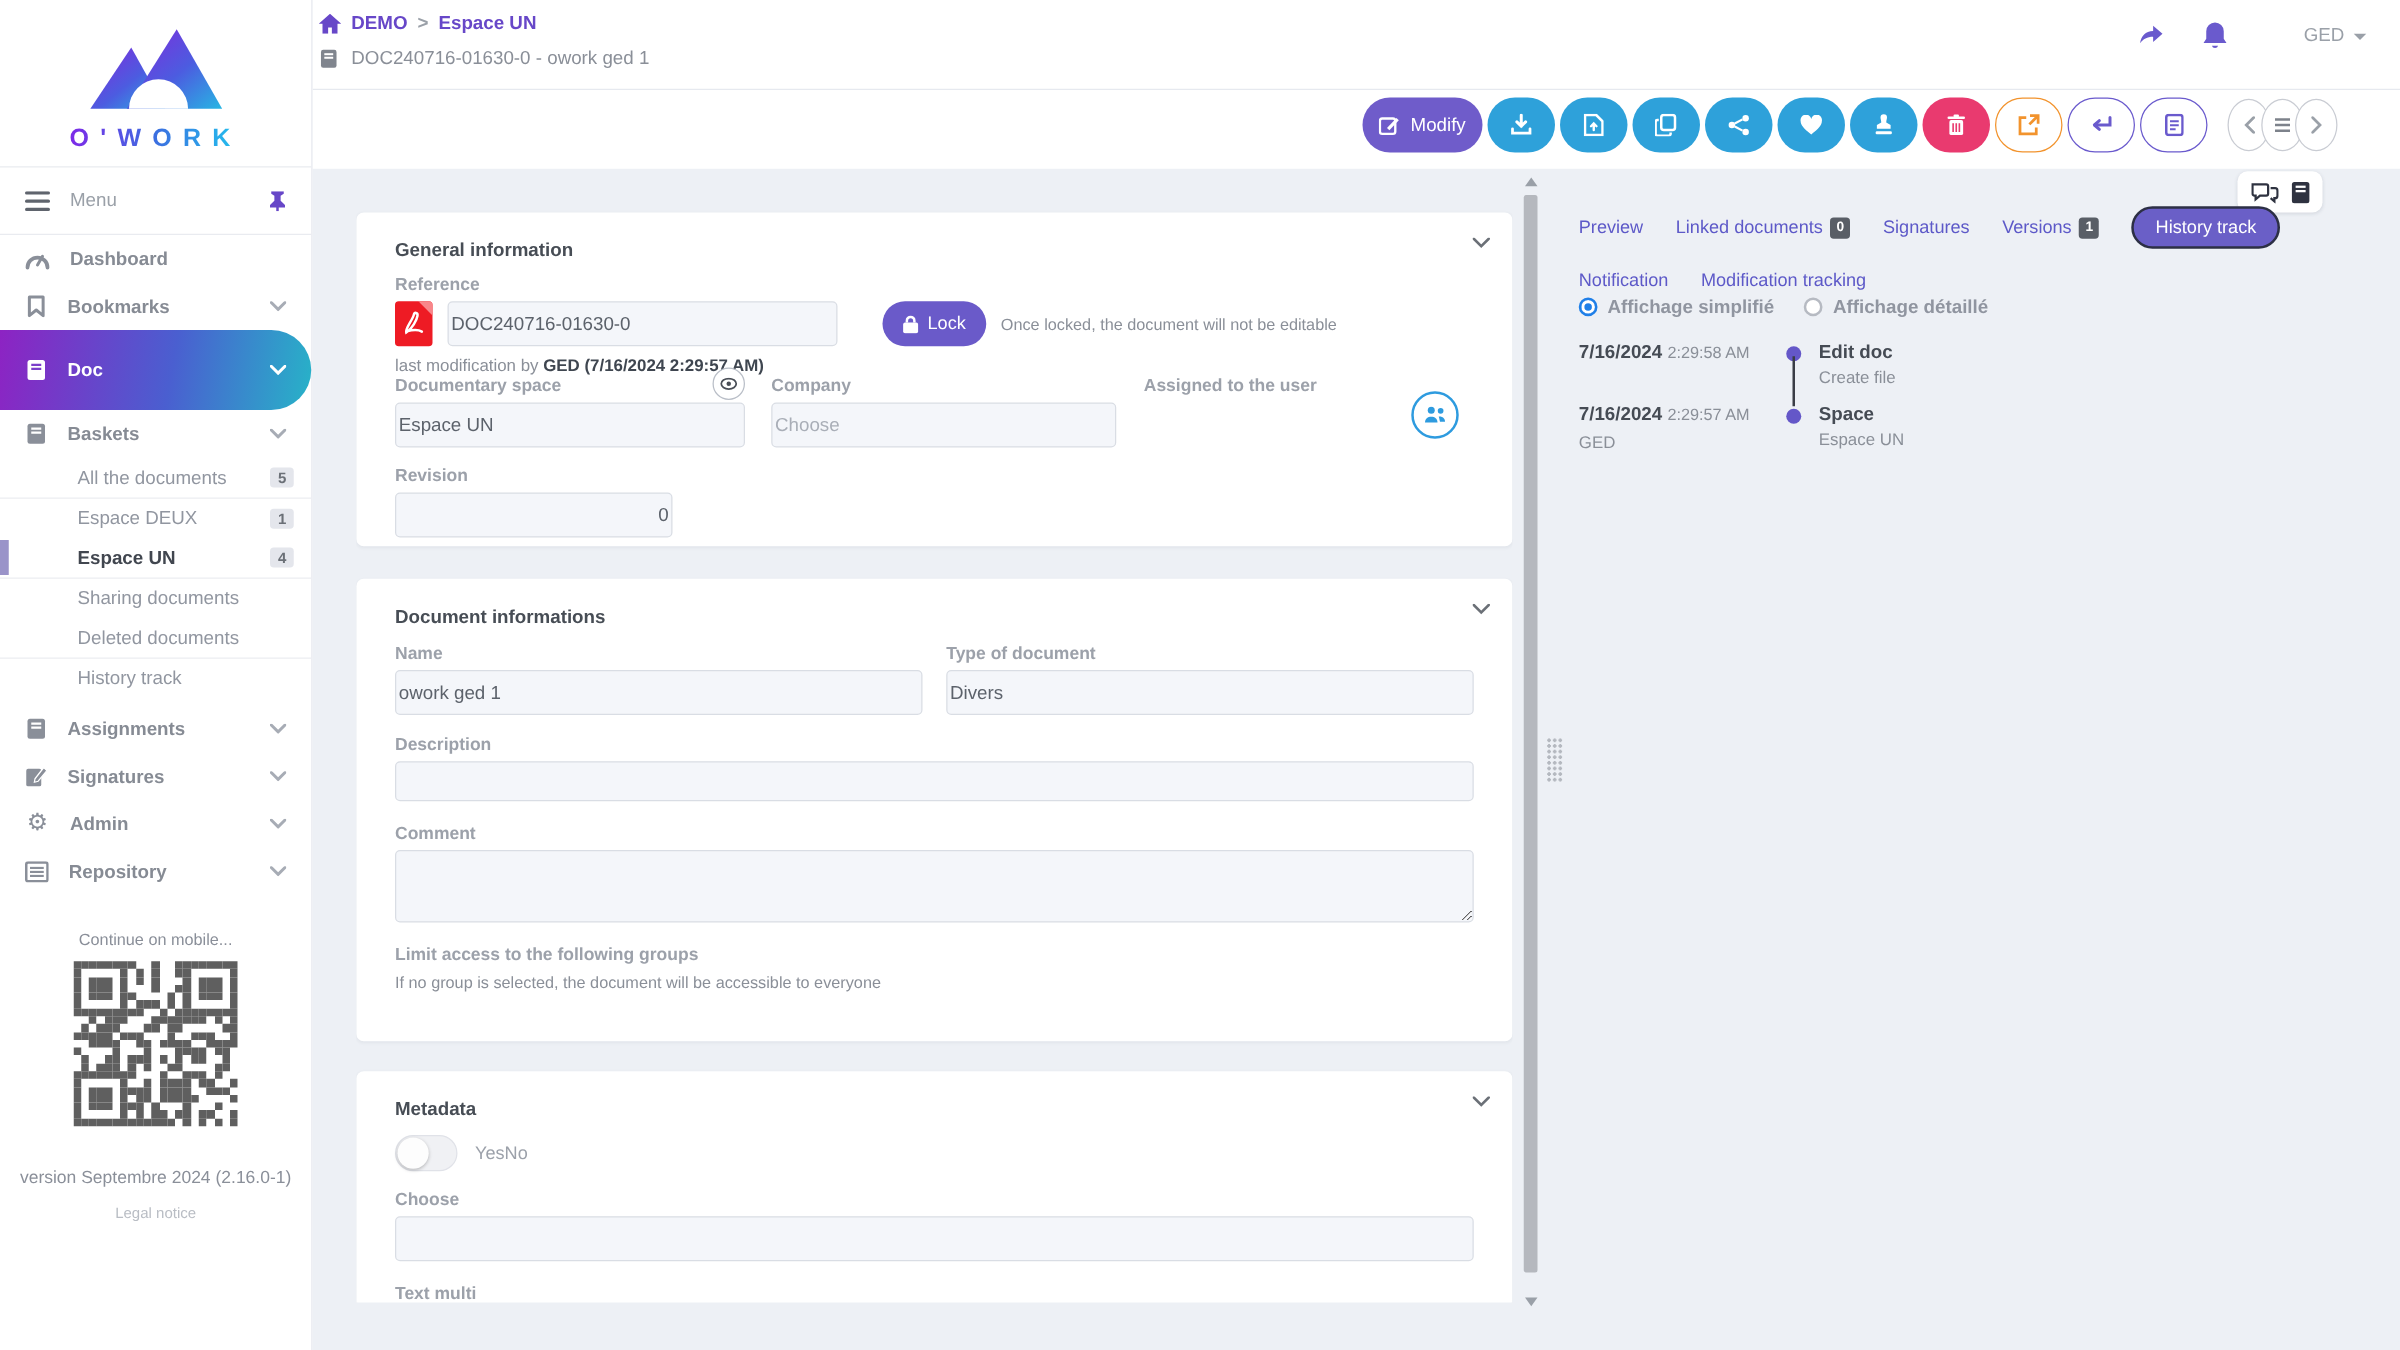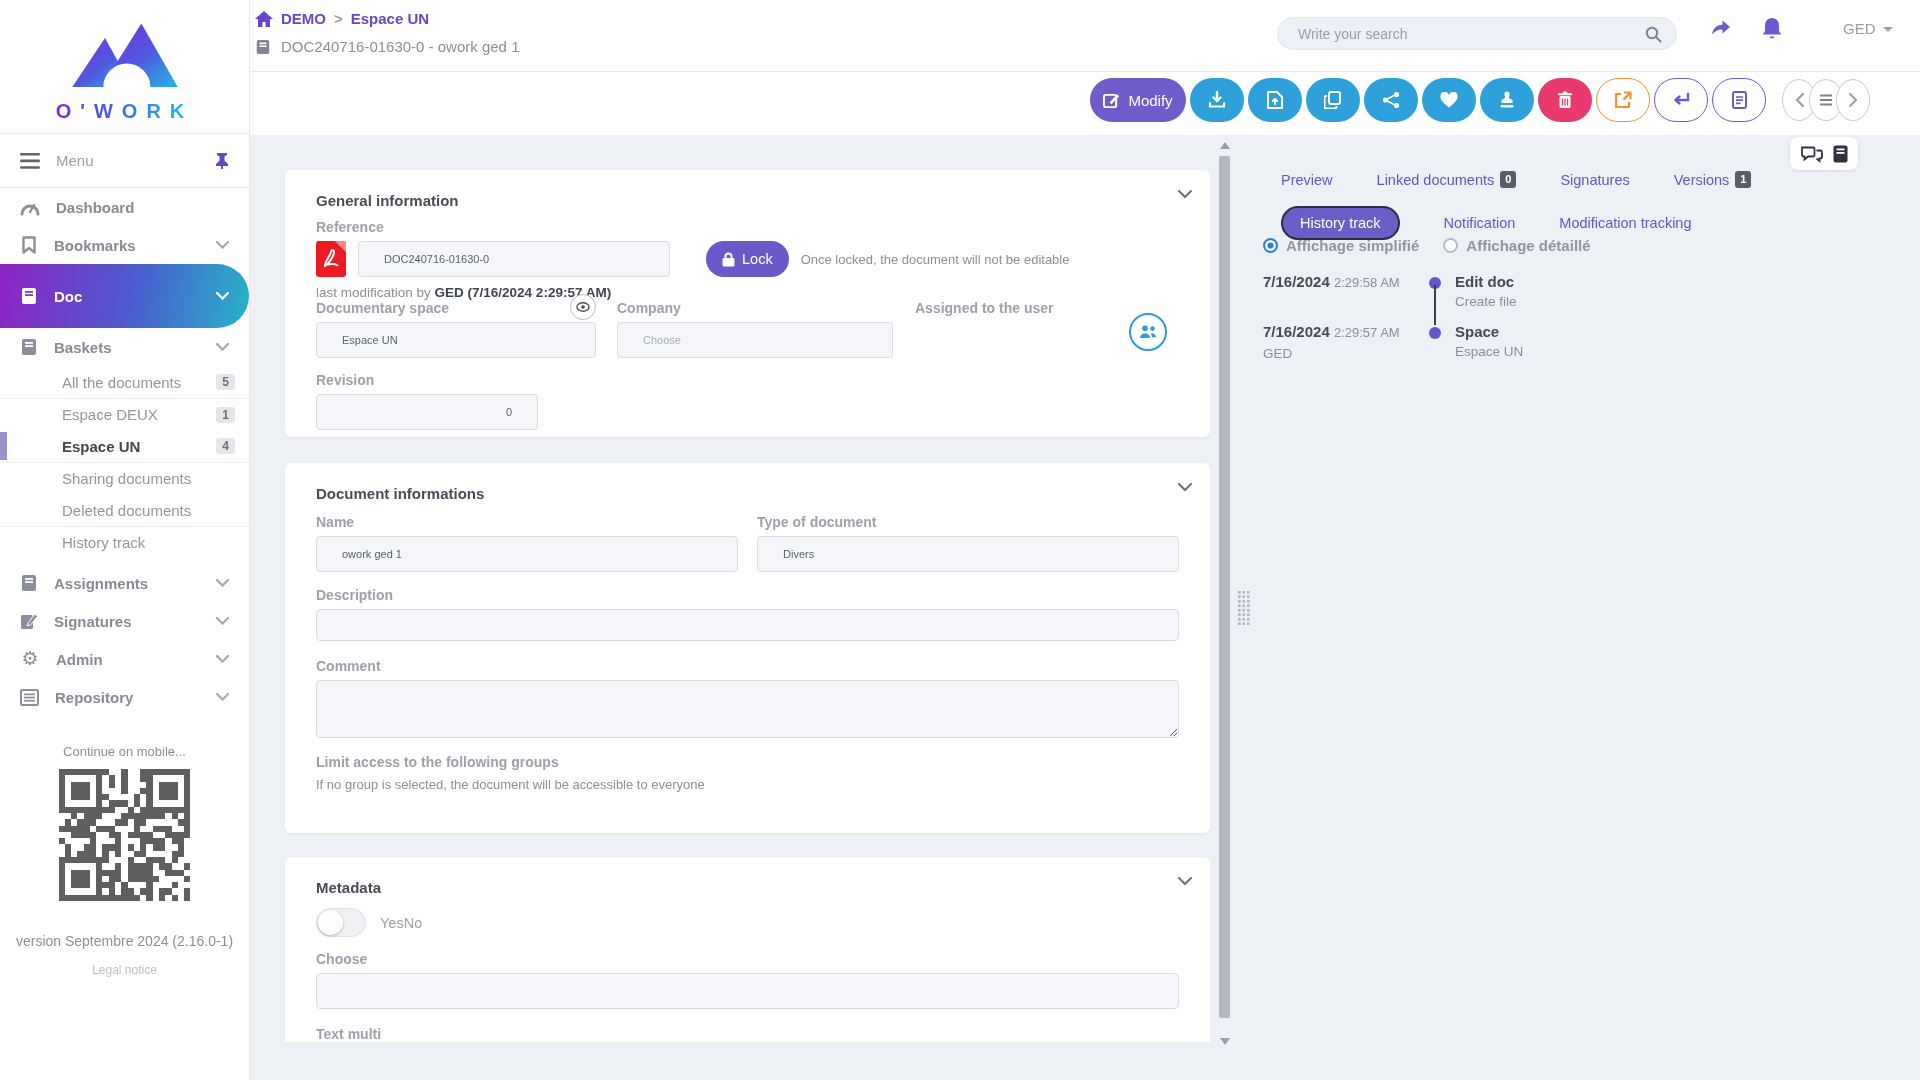--- a/index.html
+++ b/index.html
@@ -59,21 +59,21 @@
   .seg { display:flex; margin-left:12px; }
   .seg span { width:34px; height:42px; border:1px solid #c9ccd3; background:#fff; border-radius:50%; display:flex; align-items:center; justify-content:center; color:#9aa0a8; margin-left:-7px; cursor:pointer; }
   .seg span:first-child { margin-left:0; }
 
   
   .content { position:absolute; left:285px; top:135px; width:925px; height:907px; overflow:hidden; }
   .card { position:absolute; left:0; width:925px; background:#fff; border-radius:6px; box-shadow:0 1px 3px rgba(40,50,70,.06); padding:22px 31px; }
   .card-title { font-size:15px; font-weight:bold; color:#474d55; }
   .card-chev { position:absolute; right:18px; top:20px; color:#6b7077; cursor:pointer; }
   .flabel { font-size:14px; font-weight:bold; color:#9ca1aa; margin-bottom:6px; }
-  .finput { background:#f4f6fa; border:1px solid #d9dde4; border-radius:4px; height:36px; font-size:11px; color:#5c626b; padding:0 25px; font-family:inherit; outline:none; width:100%; }
+  .finput { background:#f4f6fa; border:1px solid #d9dde4; border-radius:4px; height:36px; font-size:15px; color:#5c626b; padding:0 2px; font-family:inherit; outline:none; width:100%; }
   .finput::placeholder { color:#a9aeb7; }
   textarea.finput { resize:vertical; padding-top:8px; }
 
   .ref-row { display:flex; align-items:center; margin-top:4px; gap:12px; }
   .pdf-ic { position:relative; width:30px; height:36px; background:#ee1b24; border-radius:3px; overflow:hidden; flex:0 0 auto; }
   .pdf-ic::after { content:""; position:absolute; right:-8px; top:-8px; width:16px; height:16px; background:#f8868a; transform:rotate(45deg); }
   .lock-btn { height:36px; border-radius:18px; background:#6a5ac9; color:#fff; font-size:14.5px; padding:0 16px; gap:7px; margin-left:24px; }
   .lock-hint { font-size:13px; color:#8a8f98; }
   .lastmod { margin-top:8px; font-size:13.5px; color:#8a8f98; }
   .lastmod b { color:#3f4650; }
@@ -92,21 +92,21 @@
   .vscroll .up { top:2px; border-bottom:7px solid #9aa0a8; }
   .vscroll .down { bottom:2px; border-top:7px solid #9aa0a8; }
   .vscroll .thumb { position:absolute; top:16px; left:1px; width:11px; height:862px; background:#b5b8be; border-radius:2px; cursor:pointer; }
   .drag-dots { position:absolute; left:1237px; top:590px; width:13px; height:36px; cursor:col-resize;
     background-image:radial-gradient(circle, #b4b8bf 1.4px, transparent 1.6px); background-size:4.5px 4.5px; }
 
   
   .panel { position:absolute; left:1255px; top:135px; width:665px; height:945px; }
   .mini-box { position:absolute; left:535px; top:2px; width:68px; height:33px; background:#fff; border-radius:8px; box-shadow:0 1px 3px rgba(40,50,70,.12); display:flex; align-items:center; justify-content:center; gap:10px; color:#2e3240; }
   .tabs { position:absolute; left:8px; top:30px; width:650px; display:flex; flex-wrap:wrap; align-items:center; column-gap:26px; row-gap:12px; font-size:14.5px; color:#5d59c8; }
-  .tab { display:flex; align-items:flex-end; gap:6px; cursor:pointer; padding:6px 0;margin-left:18px; }
+  .tab { display:flex; align-items:flex-start; gap:6px; cursor:pointer; padding:6px 0; }
   .tab-badge { background:#595e66; color:#fff; font-size:11px; font-weight:bold; border-radius:3px; padding:3px 5px; line-height:1; }
   .tab.active { background:#6a5fc7; border:2px solid #2c2f45; color:#fff; border-radius:18px; padding:7px 17px; }
   .radio-row { position:absolute; left:8px; top:102px; display:flex; gap:24px; font-size:15px; font-weight:bold; color:#9095a0; }
   .radio-opt { display:flex; align-items:center; gap:8px; cursor:pointer; }
   .radio { width:15px; height:15px; border-radius:50%; border:2px solid #b6bac2; background:#fff; }
   .radio.on { border-color:#1f7fe8; box-shadow:inset 0 0 0 2.5px #fff, inset 0 0 0 8px #1f7fe8; }
   .timeline { position:absolute; left:8px; top:138px; width:640px; }
   .tl-row { display:flex; margin-bottom:14px; }
   .tl-left { width:152px; }
   .tl-date { font-size:15px; color:#454b54; }
@@ -534,29 +534,20 @@
   <div class="doc-line">
     <svg width="16" height="16" viewBox="0 0 18 18">
         <rect x="2" y="1" width="14" height="16" rx="2" fill="#80858e"></rect>
         <rect x="5" y="4" width="8" height="1.8" fill="#fff"></rect>
         <rect x="5" y="7.2" width="8" height="1.8" fill="#fff"></rect>
       </svg>
     <span>DOC240716-01630-0 - owork ged 1</span>
   </div>
   <div class="hdr-divider"></div>
 
-  <div class="search-box">
-    <input type="text" placeholder="Write your search" style="">
-    <span class="search-ic">
-      <svg width="17" height="17" viewBox="0 0 17 17">
-          <circle cx="7" cy="7" r="5.2" fill="none" stroke="currentColor" stroke-width="2"></circle>
-          <path d="M11 11l4.5 4.5" stroke="currentColor" stroke-width="2" stroke-linecap="round"></path>
-        </svg>
-    </span>
-  </div>
   <span class="hdr-ic" style="left:1708px;">
     <svg width="26" height="24" viewBox="0 0 24 24">
         <path d="M13.5 4.5 L21 11 L13.5 17.5 L13.5 13.4 C8.7 13.4 5.6 15.2 3 18.6 C4 12.6 7.3 9 13.5 8.7 Z" fill="#6a5acd"></path>
       </svg>
   </span>
   <span class="hdr-ic" style="left:1760px;">
     <svg width="24" height="26" viewBox="0 0 24 26">
         <path d="M12 2a7 7 0 0 0-7 7v6l-2.2 3.4h18.4L19 15V9a7 7 0 0 0-7-7z" fill="#6a5acd"></path>
         <path d="M9.5 20.5a2.6 2.6 0 0 0 5 0z" fill="#6a5acd"></path>
       </svg>

